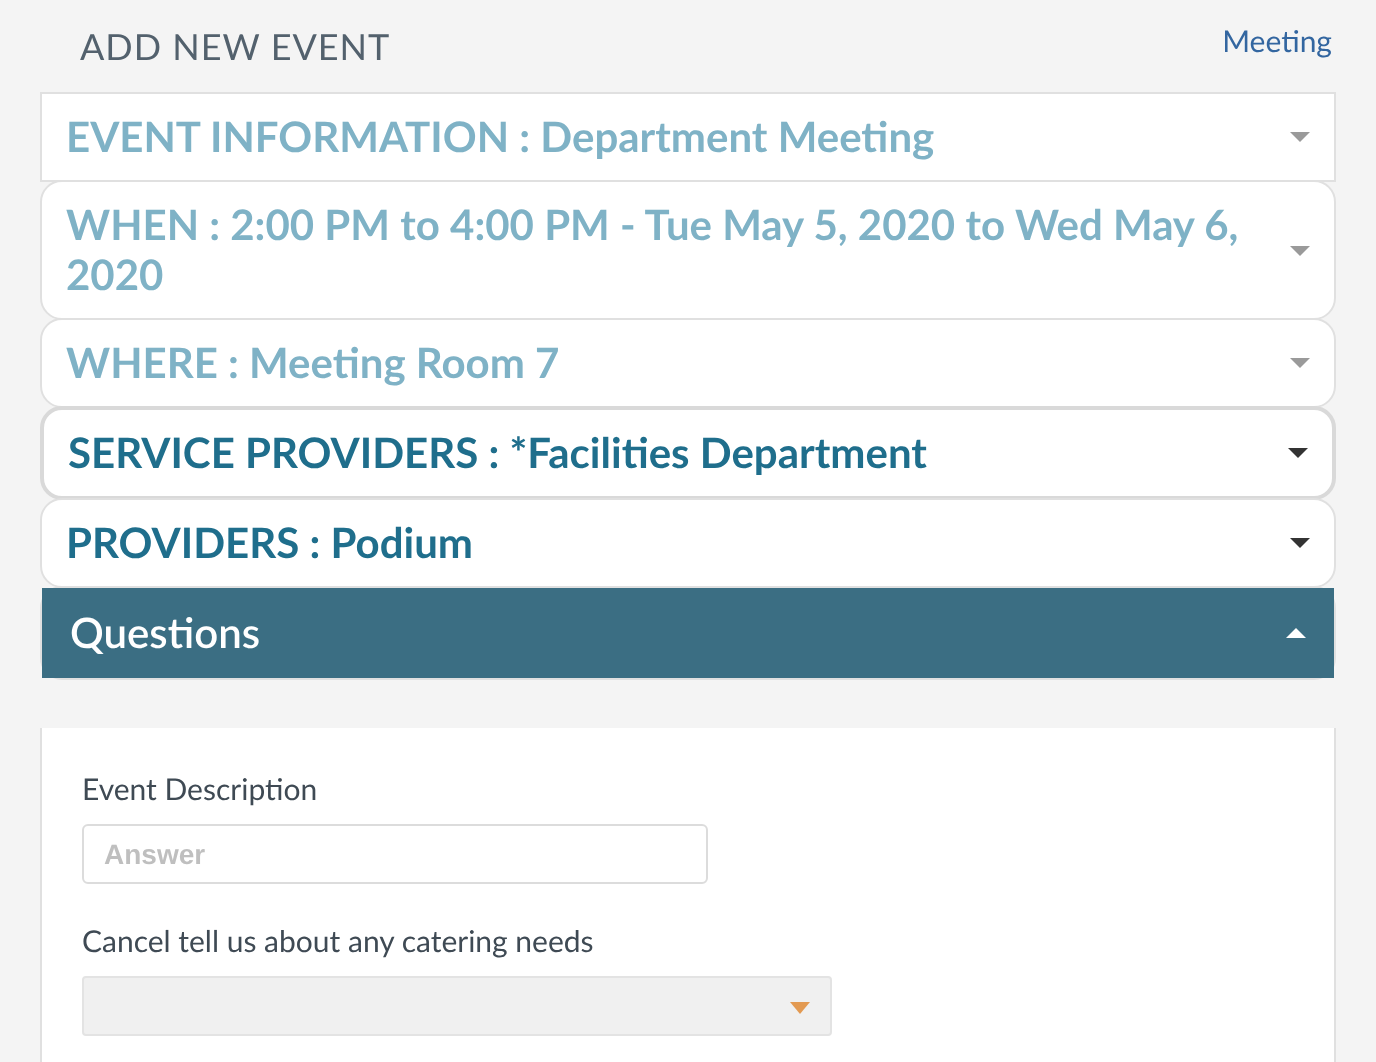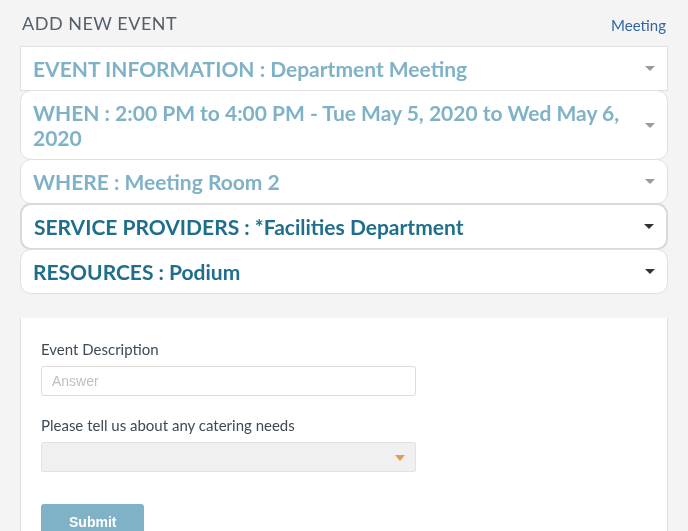--- a/index.html
+++ b/index.html
@@ -8,22 +8,23 @@
     background: #f4f4f4;
     width: 688px;
     height: 531px;
     padding: 10px 0 0 0;
     color: #333;
   }
   .container { width: 648px; margin: 0 auto; }
   .header {
     display: flex;
     justify-content: space-between;
-    align-items: flex-end;
+    align-items: flex-start;
     padding: 2px 2px 12px 2px;
+    margin-left: 18px;
   }
   .title {
     font-size: 18px;
     font-weight: 400;
     letter-spacing: .5px;
     color: #53616d;
   }
   .cancel {
     color: #3366a0;
     font-size: 15px;
@@ -76,27 +77,28 @@
     border-top: none;
     padding: 22px 20px 26px 20px;
     margin-top: 24px;
   }
   .field-label {
     font-size: 15px;
     color: #3f4a54;
     margin-bottom: 8px;
   }
   .text-input {
-    width: 375px;
+    width: 313px;
     height: 30px;
     border: 1px solid #dcdcdc;
     border-radius: 3px;
     padding: 0 10px;
     font-size: 14px;
     color: #555;
+    font-weight: bold;
   }
   .text-input::placeholder { color: #bfbfbf; }
   .field-block { margin-bottom: 20px; }
   .select-wrap {
     width: 375px;
     height: 30px;
     background: #f0f0f0;
     border: 1px solid #e3e3e3;
     border-radius: 2px;
     position: relative;
@@ -146,49 +148,55 @@
 
     <div class="section">
       <div class="sec-header">
         <span class="label">WHEN : 2:00 PM to 4:00 PM - Tue May 5, 2020 to Wed May 6, 2020</span>
         <span class="chev"></span>
       </div>
     </div>
 
     <div class="section">
       <div class="sec-header">
-        <span class="label">WHERE : Meeting Room 2</span>
+        <span class="label">WHERE : Meeting Room 7</span>
         <span class="chev"></span>
       </div>
     </div>
 
     <div class="section sp">
       <div class="sec-header">
         <span class="label">SERVICE PROVIDERS : *Facilities Department</span>
         <span class="chev"></span>
       </div>
     </div>
 
     <div class="section res">
       <div class="sec-header">
-        <span class="label">RESOURCES : Podium</span>
-        <span class="chev"></span>
-      </div>
-    </div>
-
+        <span class="label">PROVIDERS : Podium</span>
+        <span class="chev"></span>
+      </div>
+    </div>
+
+    <div class="section active">
+      <div class="sec-header">
+        <span class="label">Questions</span>
+        <span class="chev"></span>
+      </div>
+    </div>
 
     <div class="panel">
 
       <div class="field-block">
         <div class="field-label">Event Description</div>
         <input type="text" class="text-input" placeholder="Answer" style="">
       </div>
 
       <div class="field-block">
-        <div class="field-label">Please tell us about any catering needs</div>
+        <div class="field-label">Cancel tell us about any catering needs</div>
         <div class="select-wrap">
           <span class="sel-chev"></span>
         </div>
       </div>
 
       <button class="submit">Submit</button>
 
     </div>
 
   </div>

